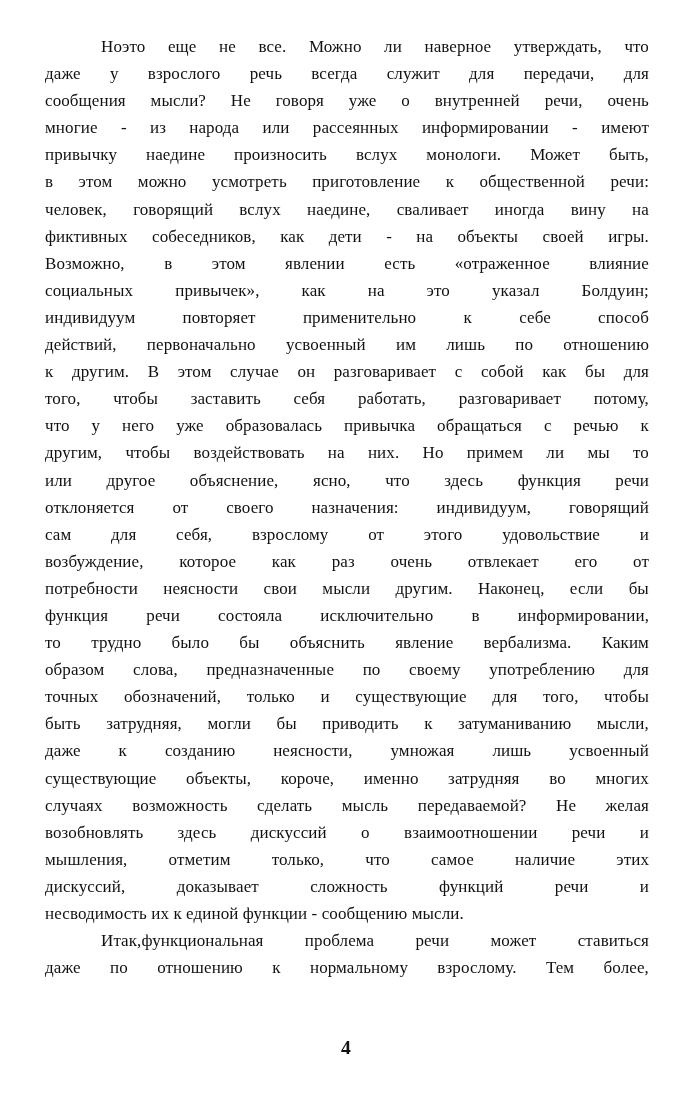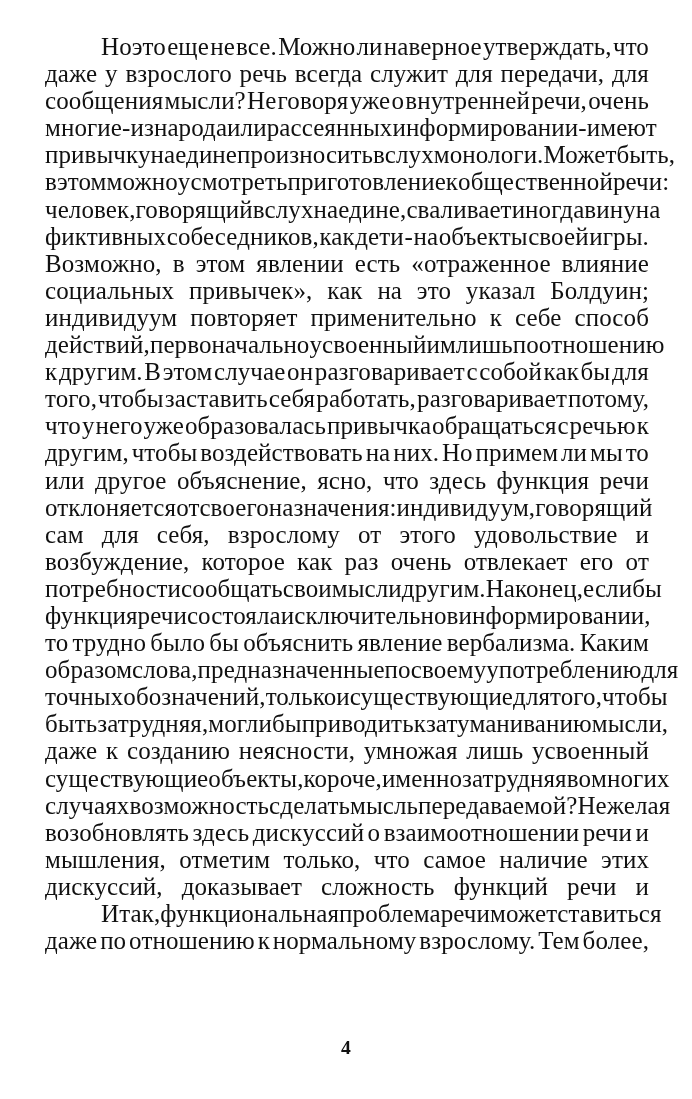--- a/index.html
+++ b/index.html
@@ -29,21 +29,21 @@
   .para {
     margin: 0;
   }
   
   .line {
     display: flex;
     justify-content: space-between;
     width: 100%;
     height: 27.1px;
     line-height: 27.1px;
-    font-size: 25px;
+    font-size: 17px;
     white-space: pre;
     letter-spacing: 0.1px;
   }
   
   .line.flush {
     display: block;
     text-align: left;
   }
   .line.indent {
     justify-content: flex-start;
@@ -90,32 +90,33 @@
         <div class="line"><span>индивидуум</span><span>повторяет</span><span>применительно</span><span>к</span><span>себе</span><span>способ</span></div>
         <div class="line"><span>действий,</span><span>первоначально</span><span>усвоенный</span><span>им</span><span>лишь</span><span>по</span><span>отношению</span></div>
         <div class="line"><span>к</span><span>другим.</span><span>В</span><span>этом</span><span>случае</span><span>он</span><span>разговаривает</span><span>с</span><span>собой</span><span>как</span><span>бы</span><span>для</span></div>
         <div class="line"><span>того,</span><span>чтобы</span><span>заставить</span><span>себя</span><span>работать,</span><span>разговаривает</span><span>потому,</span></div>
         <div class="line"><span>что</span><span>у</span><span>него</span><span>уже</span><span>образовалась</span><span>привычка</span><span>обращаться</span><span>с</span><span>речью</span><span>к</span></div>
         <div class="line"><span>другим,</span><span>чтобы</span><span>воздействовать</span><span>на</span><span>них.</span><span>Но</span><span>примем</span><span>ли</span><span>мы</span><span>то</span></div>
         <div class="line"><span>или</span><span>другое</span><span>объяснение,</span><span>ясно,</span><span>что</span><span>здесь</span><span>функция</span><span>речи</span></div>
         <div class="line"><span>отклоняется</span><span>от</span><span>своего</span><span>назначения:</span><span>индивидуум,</span><span>говорящий</span></div>
         <div class="line"><span>сам</span><span>для</span><span>себя,</span><span>взрослому</span><span>от</span><span>этого</span><span>удовольствие</span><span>и</span></div>
         <div class="line"><span>возбуждение,</span><span>которое</span><span>как</span><span>раз</span><span>очень</span><span>отвлекает</span><span>его</span><span>от</span></div>
-        <div class="line"><span>потребности</span><span>сообщать</span><span>свои</span><span>мысли</span><span>другим.</span><span>Наконец,</span><span>если</span><span>бы</span></div>
+        <div class="line"><span>потребности</span><span>неясности</span><span>свои</span><span>мысли</span><span>другим.</span><span>Наконец,</span><span>если</span><span>бы</span></div>
         <div class="line"><span>функция</span><span>речи</span><span>состояла</span><span>исключительно</span><span>в</span><span>информировании,</span></div>
         <div class="line"><span>то</span><span>трудно</span><span>было</span><span>бы</span><span>объяснить</span><span>явление</span><span>вербализма.</span><span>Каким</span></div>
         <div class="line"><span>образом</span><span>слова,</span><span>предназначенные</span><span>по</span><span>своему</span><span>употреблению</span><span>для</span></div>
         <div class="line"><span>точных</span><span>обозначений,</span><span>только</span><span>и</span><span>существующие</span><span>для</span><span>того,</span><span>чтобы</span></div>
         <div class="line"><span>быть</span><span>затрудняя,</span><span>могли</span><span>бы</span><span>приводить</span><span>к</span><span>затуманиванию</span><span>мысли,</span></div>
         <div class="line"><span>даже</span><span>к</span><span>созданию</span><span>неясности,</span><span>умножая</span><span>лишь</span><span>усвоенный</span></div>
         <div class="line"><span>существующие</span><span>объекты,</span><span>короче,</span><span>именно</span><span>затрудняя</span><span>во</span><span>многих</span></div>
         <div class="line"><span>случаях</span><span>возможность</span><span>сделать</span><span>мысль</span><span>передаваемой?</span><span>Не</span><span>желая</span></div>
         <div class="line"><span>возобновлять</span><span>здесь</span><span>дискуссий</span><span>о</span><span>взаимоотношении</span><span>речи</span><span>и</span></div>
         <div class="line"><span>мышления,</span><span>отметим</span><span>только,</span><span>что</span><span>самое</span><span>наличие</span><span>этих</span></div>
         <div class="line"><span>дискуссий,</span><span>доказывает</span><span>сложность</span><span>функций</span><span>речи</span><span>и</span></div>
+        <div class="line flush"><span>несводимость их к единой функции - сообщению мысли.</span></div>
       </div>
       <div class="para">
         <div class="line indent"><span class="lead">Итак,</span><span class="rest"><span>функциональная</span><span>проблема</span><span>речи</span><span>может</span><span>ставиться</span></span></div>
         <div class="line"><span>даже</span><span>по</span><span>отношению</span><span>к</span><span>нормальному</span><span>взрослому.</span><span>Тем</span><span>более,</span></div>
       </div>
     </div>
 
   <div id="page-number">4</div>
 
 </div>

